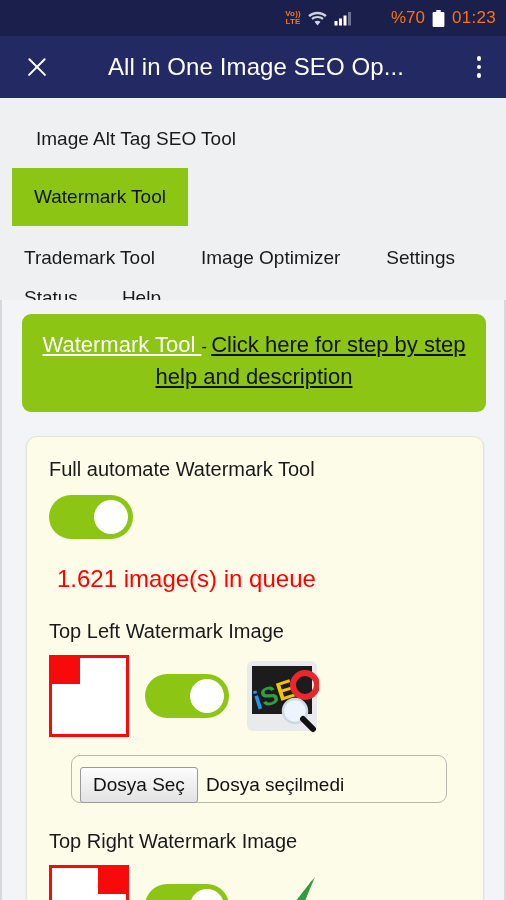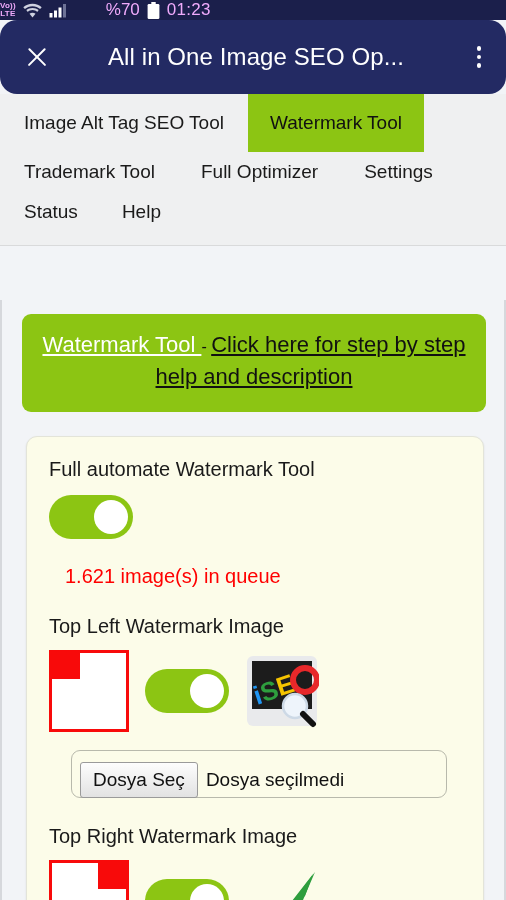--- a/index.html
+++ b/index.html
@@ -6,57 +6,57 @@
   html,body { width:506px; height:900px; }
   body {
     font-family:"Liberation Sans", sans-serif;
     background:#f2f4f7;
     overflow:hidden;
   }
   .phone { width:506px; height:900px; position:relative; background:#f2f4f7; }
 
   
   .statusbar {
-    height:20px; background:#1b1f4b; display:flex; align-items:center;
-    padding:0 10px 0 0; gap:7px; color:#f0abfc;
+    height:36px; background:#1b1f4b; display:flex; align-items:center;
+    justify-content:flex-end; padding:0 10px 0 0; gap:7px; color:#f97316;
   }
   .volte { display:flex; flex-direction:column; align-items:center;
     line-height:8px; font-size:8px; font-weight:bold; letter-spacing:.2px; }
   .volte span { display:block; }
   .wifi { width:19px; height:15px; position:relative; }
   .wifi svg, .bars svg, .batt svg { display:block; }
   .bars { width:19px; height:15px; }
   .pct { font-size:17px; letter-spacing:0;margin-left:31px; }
   .batt { width:13px; height:17px; }
   .clock { font-size:17px; letter-spacing:.3px; }
 
   
   .appbar {
-    height:74px; background:#232a63; display:flex; align-items:center;
-    padding:0 14px 0 22px; color:#fff; position:relative;border-radius:17px;
+    height:62px; background:#232a63; display:flex; align-items:center;
+    padding:0 14px 0 22px; color:#fff; position:relative;
   }
   .close-x { width:30px; height:30px; position:relative; flex:0 0 auto; cursor:pointer; }
   .close-x:before, .close-x:after {
     content:""; position:absolute; left:3px; top:14px; width:24px; height:2.4px;
     background:#fff; border-radius:1px;
   }
   .close-x:before { transform:rotate(45deg); }
   .close-x:after { transform:rotate(-45deg); }
   .apptitle {
     flex:1; text-align:center; font-size:24px; font-weight:400;
     white-space:nowrap; overflow:hidden; padding:0 6px 0 0; letter-spacing:.1px;
   }
   .kebab { width:26px; height:30px; display:flex; flex-direction:column;
     align-items:center; justify-content:center; gap:4px; flex:0 0 auto; cursor:pointer; }
   .kebab i { width:4.5px; height:4.5px; border-radius:50%; background:#fff; display:block; }
 
   
   .navwrap { background:#eff0f1; padding:0 0 10px 0; border-bottom:1px solid #d9dadb; }
   .navrow { display:flex; align-items:flex-start; }
-  .navrow.r1 { padding:0; }
+  .navrow.r1 { padding:12px;flex-direction:column; }
   .tab {
     font-size:19px; color:#1a1a1a; padding:18px 0; line-height:22px;
     white-space:nowrap; cursor:pointer;
   }
   .r1 .tab.t0 { padding-left:24px; padding-right:24px; }
   .tab.active {
     background:#8cc513; color:#111; padding:18px 22px; display:inline-block;
   }
   .r2 { padding:0 0 0 24px; gap:46px; }
   .r2 .tab { padding:9px 0 9px 0; }
@@ -83,21 +83,21 @@
 
   .card {
     margin:24px 22px 0 24px; background:#fcfce9; border:1px solid #e3e4d9;
     border-radius:11px; padding:20px 0 0 0; position:relative;
     box-shadow:0 1px 2px rgba(0,0,0,.10);
     height:476px; overflow:hidden;
   }
   .card-inner { padding:0 18px 0 22px; }
 
   .sect-label { font-size:20px; color:#1a1a1a; line-height:24px; }
-  .queue { font-size:20px; color:#ff0000; margin:26px 0 0 16px; }
+  .queue { font-size:24px; color:#ff0000; margin:26px 0 0 8px; }
 
   
   .toggle {
     width:84px; height:44px; border-radius:22px; background:#8cc513;
     position:relative; cursor:pointer; flex:0 0 auto;
   }
   .toggle .knob {
     position:absolute; top:5px; right:5px; width:34px; height:34px;
     border-radius:50%; background:#fff;
   }
@@ -178,21 +178,21 @@
     </div>
   </div>
 
   <div class="navwrap">
     <div class="navrow r1">
       <div class="tab t0">Image Alt Tag SEO Tool</div>
       <div class="tab active">Watermark Tool</div>
     </div>
     <div class="navrow r2">
       <div class="tab">Trademark Tool</div>
-      <div class="tab">Full Optimizer</div>
+      <div class="tab">Image Optimizer</div>
       <div class="tab">Settings</div>
     </div>
     <div class="navrow r3">
       <div class="tab">Status</div>
       <div class="tab">Help</div>
     </div>
   </div>
 
   <div class="page">
 

